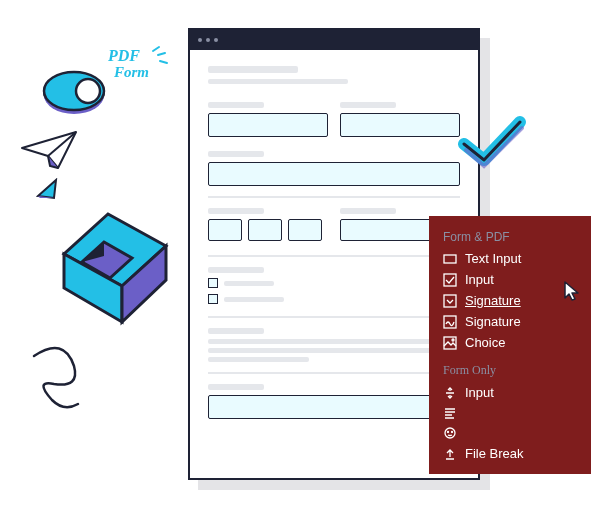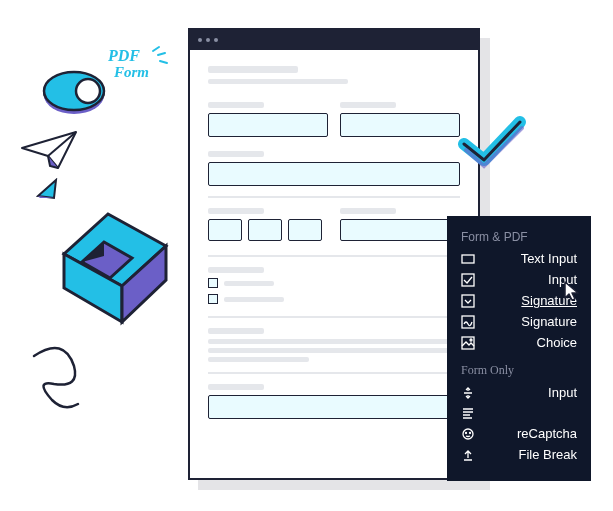--- a/index.html
+++ b/index.html
@@ -64,41 +64,41 @@
   .divider { height: 2px; background: #e5e7eb; margin: 10px 0; }
   .small-inputs { display: flex; gap: 6px; }
   .small-inputs .input-box { width: 34px; height: 22px; }
   .cb-row { display: flex; gap: 6px; align-items: center; margin-bottom: 6px; }
   .cb { width: 10px; height: 10px; border: 1.5px solid #1e2235; background: #e9fbff; }
 
   
   .menu {
     position: absolute;
     right: 22px; top: 216px;
-    width: 144px;
-    background: #0f172a;
-    padding: 12px 0 16px;
+    width: 162px;
+    background: #7f1d1d;
+    padding: 12px 0 10px;
     z-index: 3;
     color: #fff;
     font-size: 13px;
   }
   .menu-section {
     color: #8a8fa3;
     font-size: 12px;
     padding: 2px 14px 4px;
     font-weight: 500;
   }
   .menu-item {
     display: flex;
     align-items: center;
     gap: 8px;
     padding: 3px 14px;
     cursor: pointer;
   }
-  .menu-item .mi-label { flex: 1; text-align: right; }
+  .menu-item .mi-label { flex: 1; }
   .menu-item.hover .mi-label { text-decoration: underline; }
   .mi-icon {
     width: 14px; height: 14px;
     display: flex; align-items: center; justify-content: center;
     flex-shrink: 0;
   }
   .mi-icon svg { width: 14px; height: 14px; stroke: #fff; fill: none; stroke-width: 1.3; }
 
   
   .cursor {
@@ -297,21 +297,20 @@
   </div>
   <div class="menu-item">
     <span class="mi-icon">
         <svg viewBox="0 0 14 14">
           <circle cx="7" cy="7" r="5"></circle>
           <circle cx="5" cy="6" r="0.5" fill="#fff"></circle>
           <circle cx="9" cy="6" r="0.5" fill="#fff"></circle>
           <path d="M5 9 Q7 10 9 9"></path>
         </svg>
       </span>
-    <span class="mi-label">reCaptcha</span>
   </div>
   <div class="menu-item">
     <span class="mi-icon">
         <svg viewBox="0 0 14 14">
           <path d="M7 10 L7 3 M4 6 L7 3 L10 6 M3 12 L11 12"></path>
         </svg>
       </span>
     <span class="mi-label">File Break</span>
   </div>
 </div>

